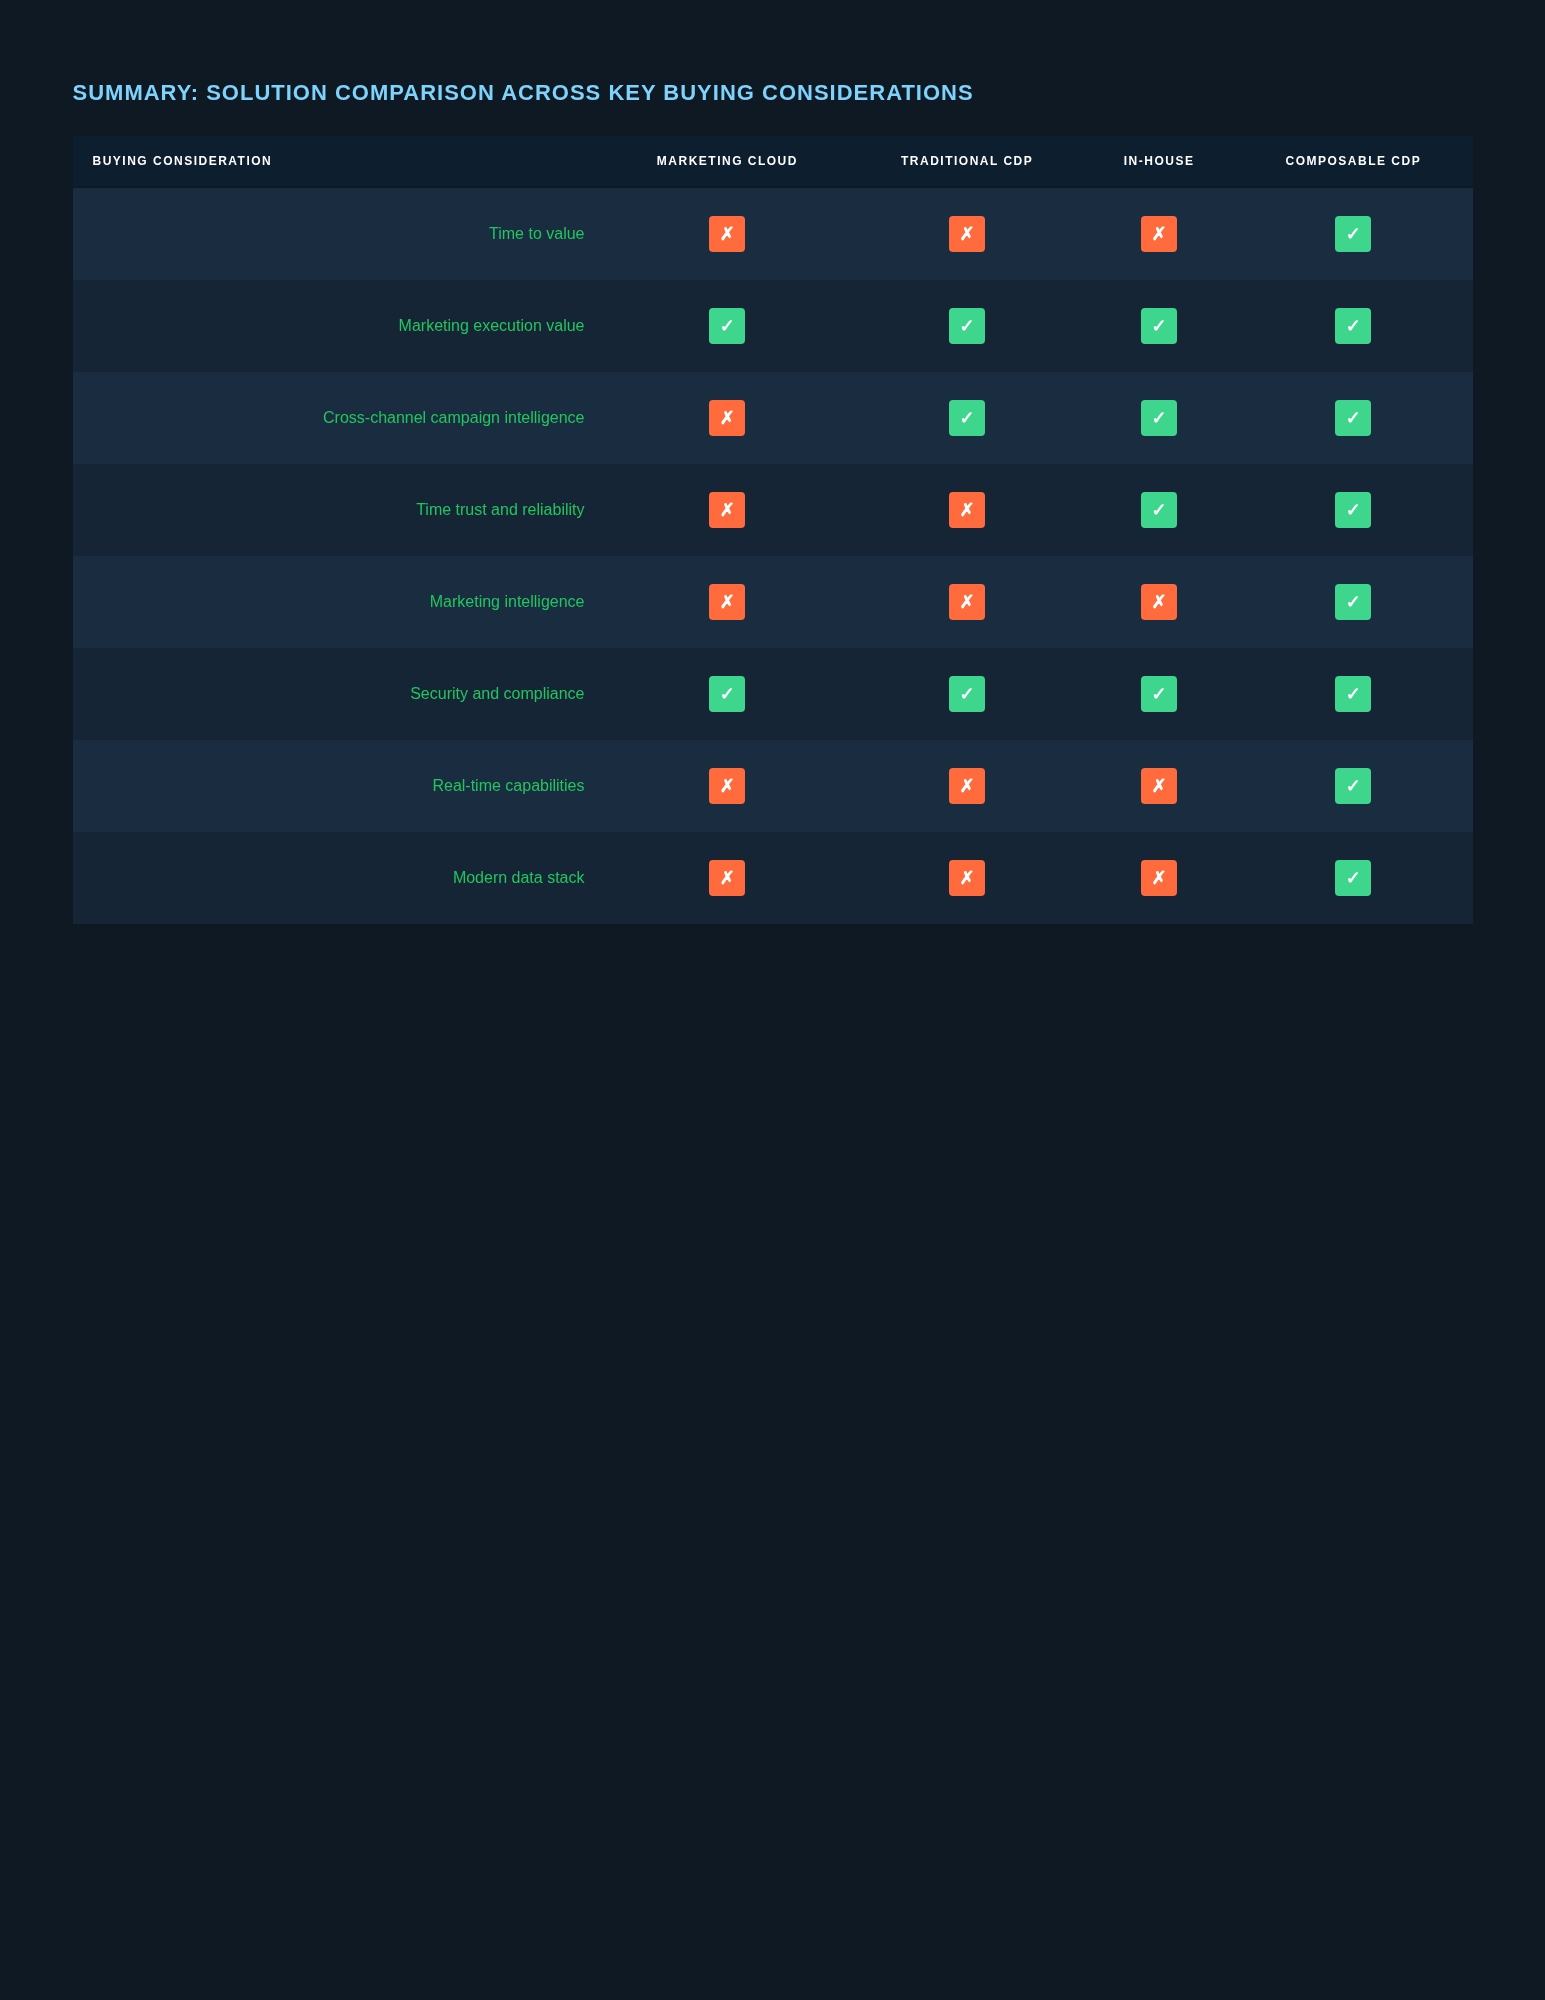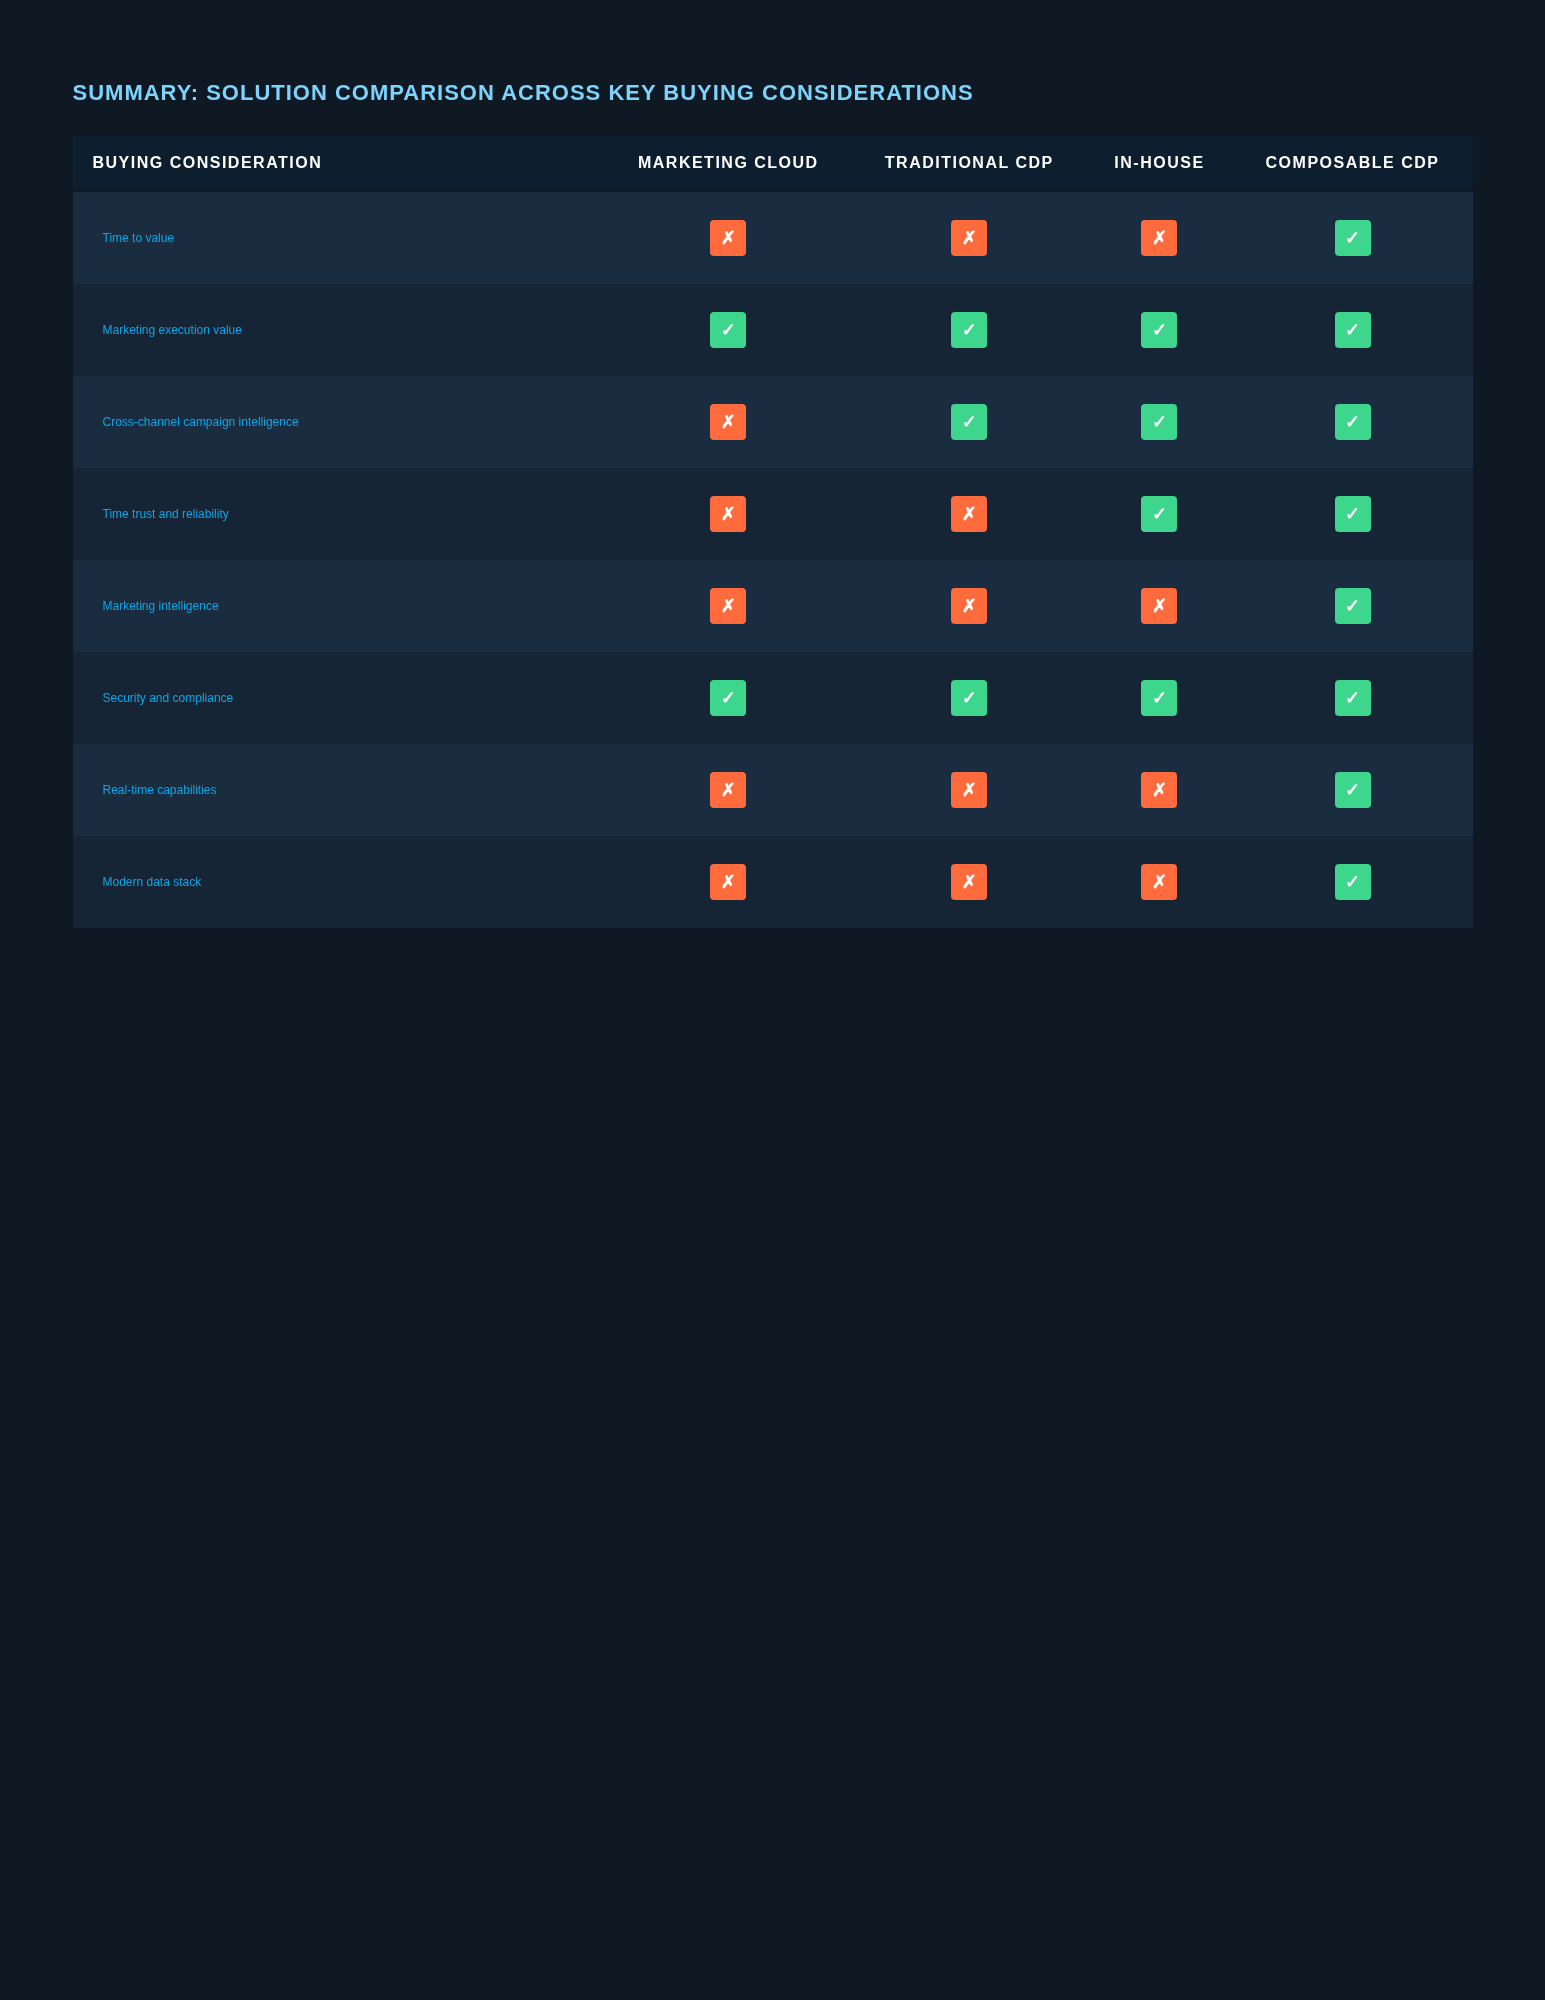--- a/index.html
+++ b/index.html
@@ -35,21 +35,21 @@
       background: #0f2236;
     }
 
     .comparison-table thead tr {
       background-color: #0d1e2e;
     }
 
     .comparison-table thead th {
       padding: 18px 20px;
       color: #ffffff;
-      font-size: 16px;
+      font-size: 12px;
       font-weight: 700;
       letter-spacing: 1.5px;
       text-transform: uppercase;
       text-align: center;
     }
 
     .comparison-table thead th:first-child {
       text-align: left;
       width: 38%;
     }
@@ -63,23 +63,23 @@
       background-color: #1a2d40;
     }
 
     .comparison-table tbody td {
       padding: 28px 20px;
       text-align: center;
       vertical-align: middle;
     }
 
     .comparison-table tbody td:first-child {
-      text-align: left;
-      color: #0ea5e9;
-      font-size: 12px;
+      text-align: right;
+      color: #22c55e;
+      font-size: 16px;
       font-weight: 400;
       padding-left: 30px;
     }
 
     .icon-cell {
       display: flex;
       align-items: center;
       justify-content: center;
     }
 

